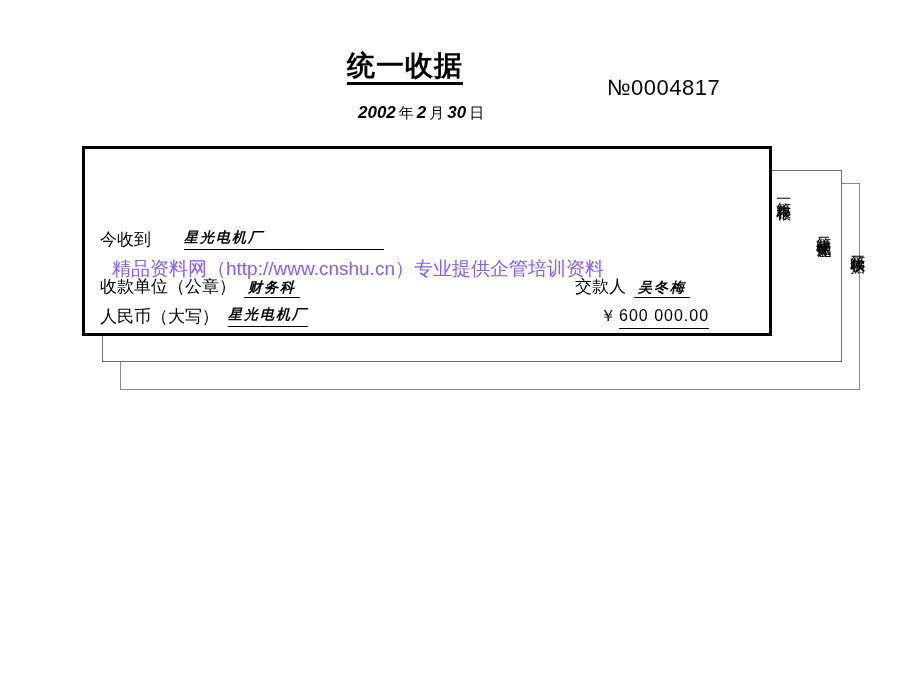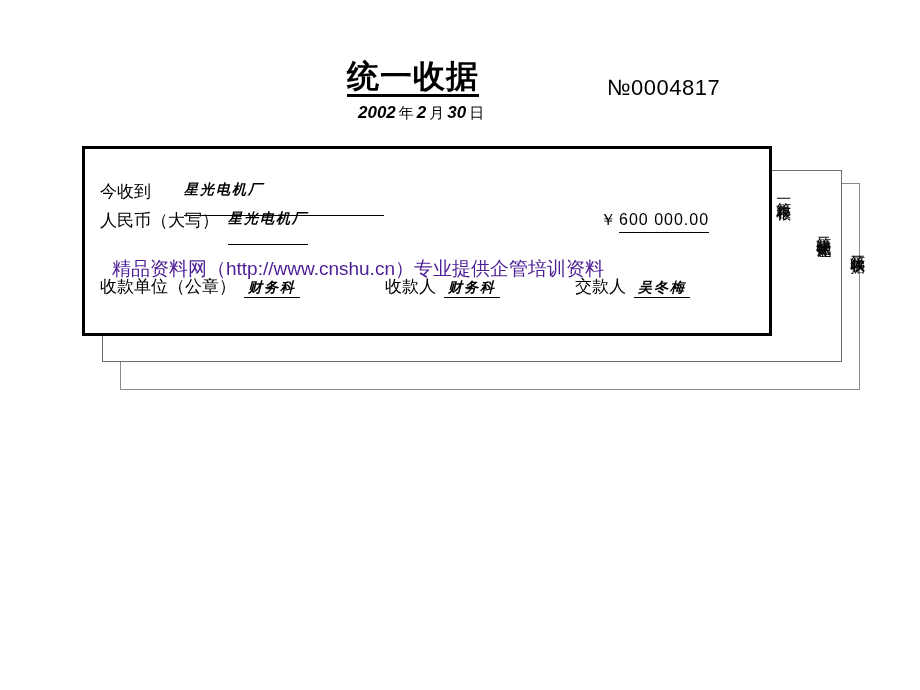--- a/index.html
+++ b/index.html
@@ -22,28 +22,27 @@
     top: 0;
     width: 920px;
     height: 690px;
   }
 
   
   .doc-title {
     position: absolute;
     left: 347px;
     top: 52px;
-    font-size: 32px;
+    font-size: 28px;
     font-weight: bold;
     letter-spacing: 1px;
     line-height: 1;
     border-bottom: 3px solid #000;
     padding-bottom: 2px;
     white-space: nowrap;
-    margin-top: 8px;
   }
   .doc-number {
     position: absolute;
     left: 607px;
     top: 75px;
     font-size: 22px;
     letter-spacing: 0.5px;
     white-space: nowrap;
   }
   .doc-date {
@@ -114,40 +113,41 @@
     left: 100px;
     top: 180px;
     width: 660px;
     z-index: 5;
   }
   .row {
     position: relative;
     height: 29px;
     font-size: 17px;
     white-space: nowrap;
+    margin-top: 48px;
   }
   .row .lbl {
     position: absolute;
     top: 0;
     left: 0;
     font-size: 17px;
   }
   .row .lbl.spaced {
     letter-spacing: 11px;
   }
   .hand {
     position: absolute;
     top: 1px;
     font-family: "Liberation Serif", "DejaVu Serif", serif;
     font-style: italic;
     font-weight: bold;
     font-size: 14px;
     letter-spacing: 2px;
     border-bottom: 1px solid #000;
-    padding-bottom: 16px;
+    padding-bottom: 2px;
     white-space: nowrap;
   }
 
   
   .row-payer .hand { left: 84px; width: 200px; }
   
   .row-item .hand  { left: 84px; }
   
   .row-words .hand { left: 128px; }
   .amount-figure {
@@ -189,21 +189,21 @@
     padding: 0 4px 2px 4px;
     margin-left: 8px;
   }
 
   
   .watermark {
     position: absolute;
     left: 112px;
     top: 256px;
     font-size: 19px;
-    color: #4c1d95;
+    color: #8b5cf6;
     letter-spacing: 0px;
     white-space: nowrap;
     z-index: 6;
     pointer-events: none;
   }
 </style>
 </head>
 <body>
 
 <div id="page">
@@ -239,23 +239,20 @@
         <span class="yen">￥</span><span class="val">600 000.00</span>
       </span>
     </div>
 
   </div>
 
   <div class="sign-row">
     <span class="seg seg-unit">
       <span>收款单位（公章）</span><span class="hand-inline">财务科</span>
     </span>
-    <span class="seg seg-payee">
-      <span>收款人</span><span class="hand-inline">财务科</span>
-    </span>
     <span class="seg seg-payer">
       <span>交款人</span><span class="hand-inline">吴冬梅</span>
     </span>
   </div>
 
   <div class="watermark">精品资料网（http://www.cnshu.cn）专业提供企管培训资料</div>
 
 </div>
 
 </body></html>

